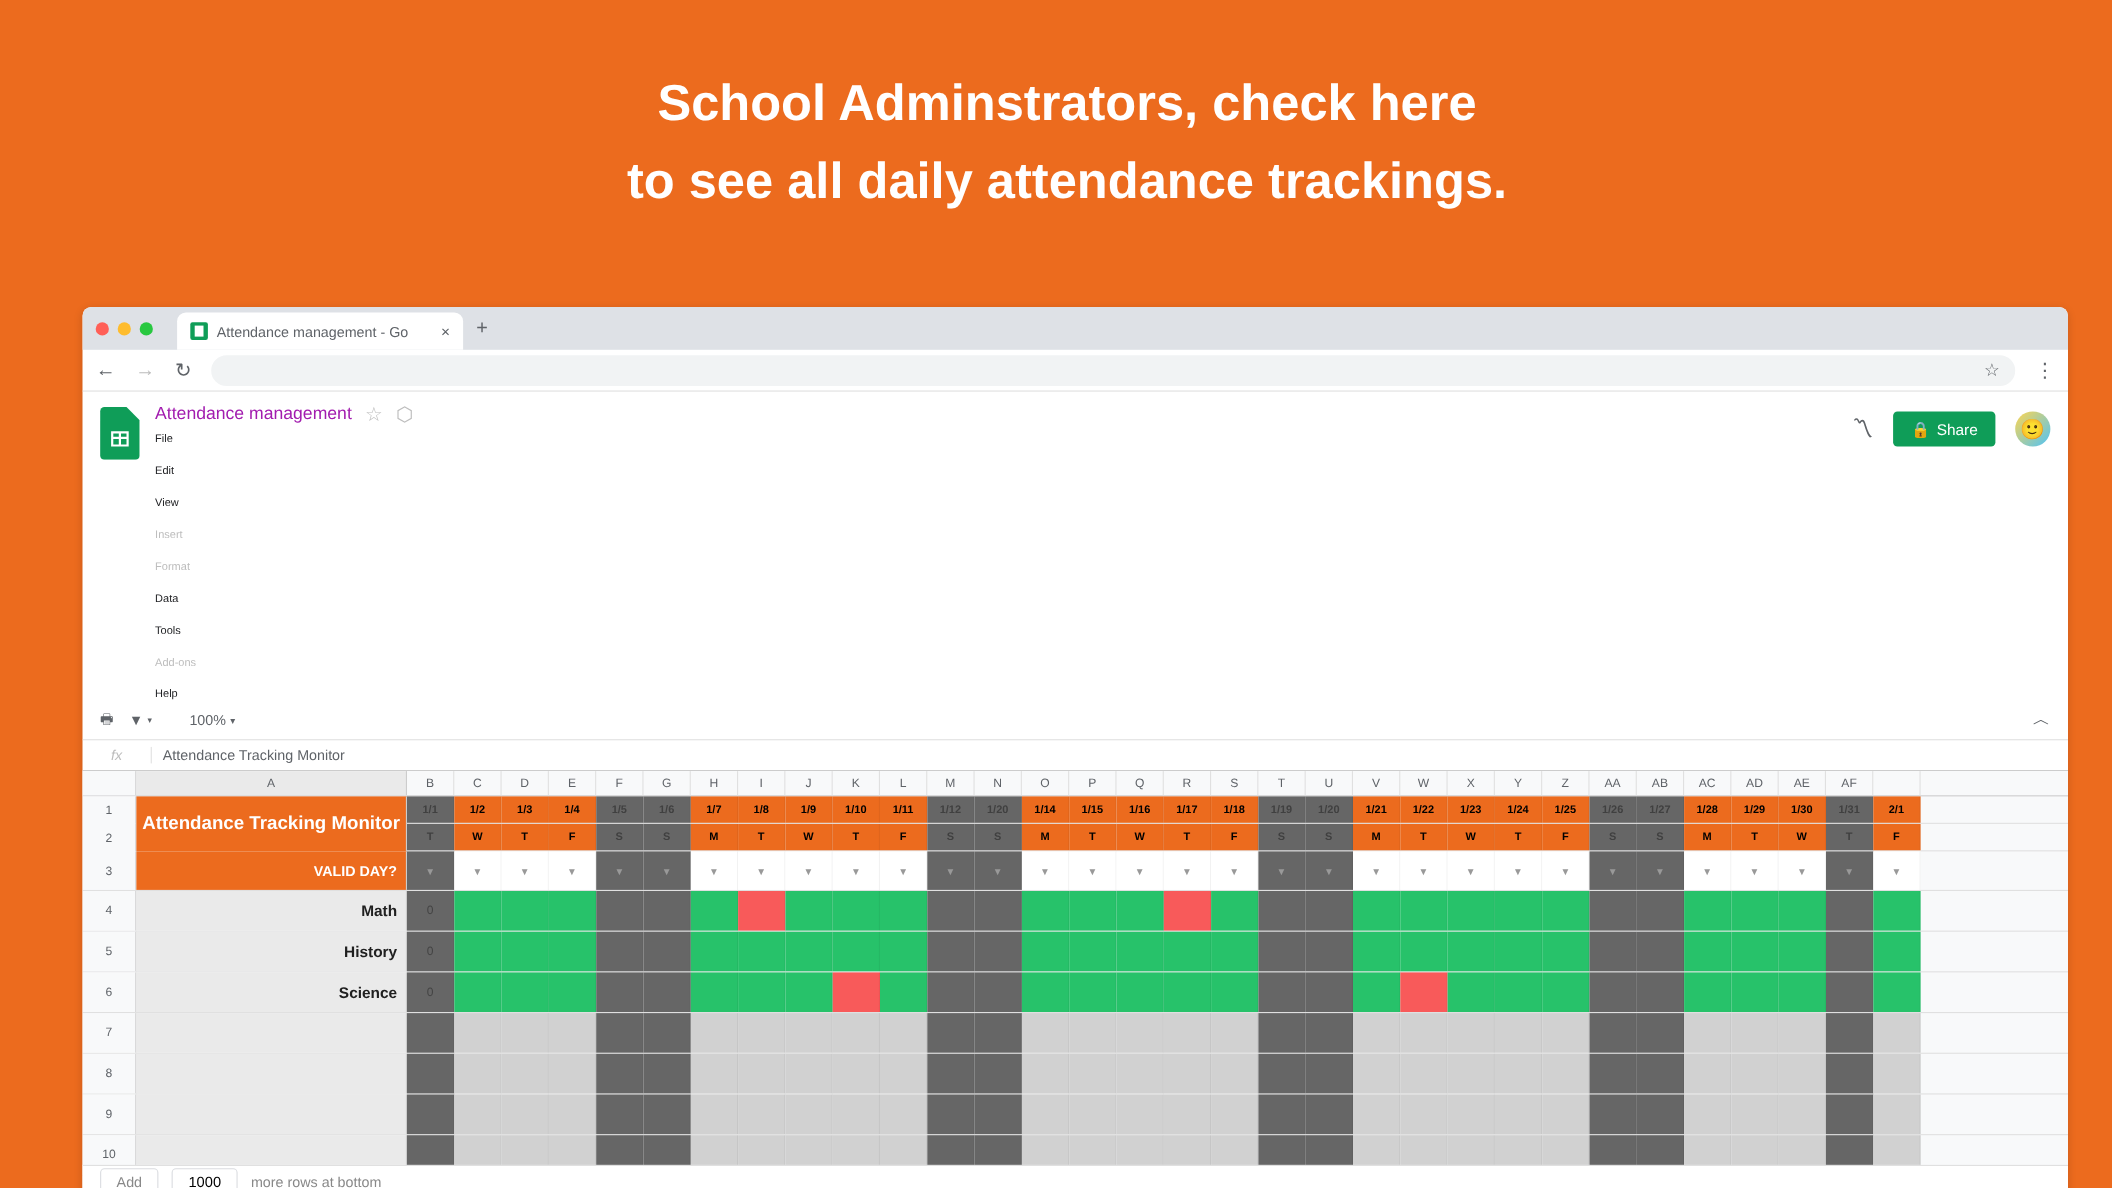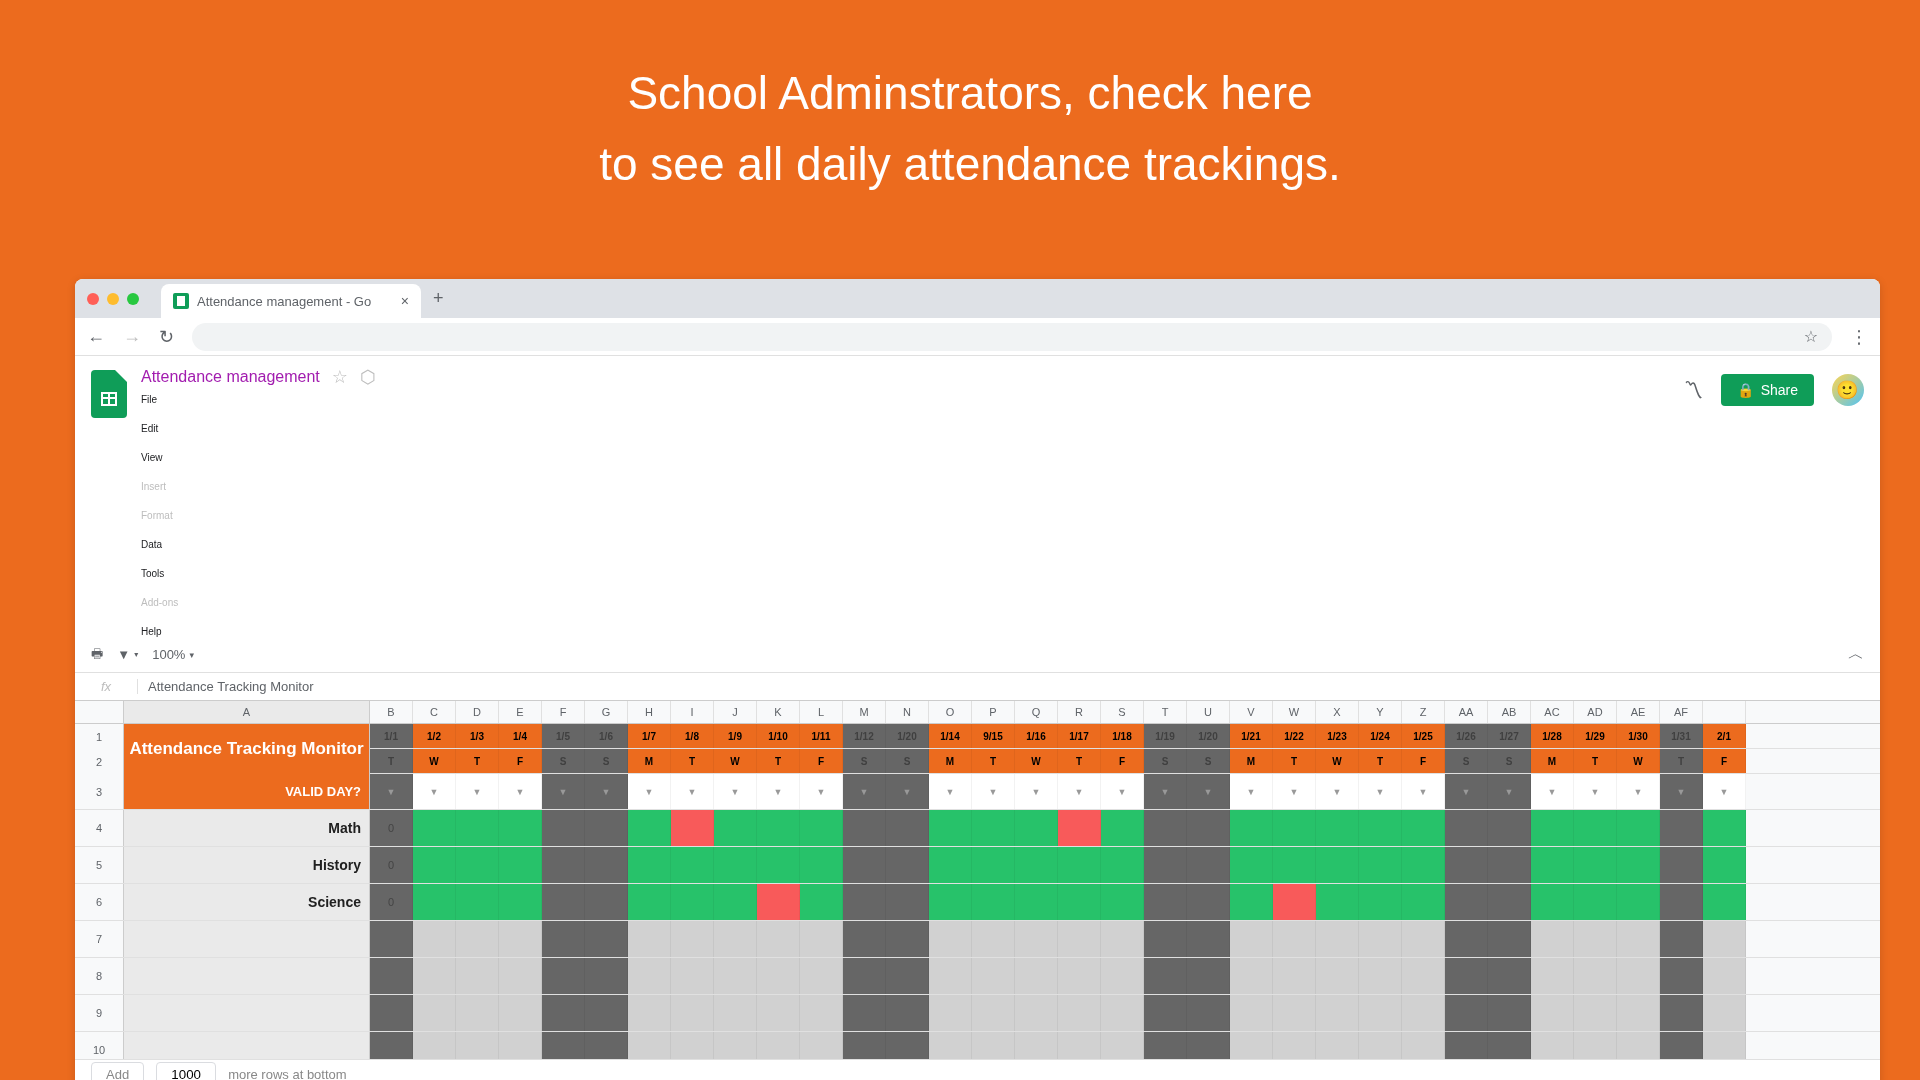--- a/index.html
+++ b/index.html
@@ -1,18 +1,18 @@
 <!DOCTYPE html>
 <html><head>
 <meta charset="utf-8">
 <style>
 * { margin: 0; padding: 0; box-sizing: border-box; font-family: Arial, sans-serif; }
 body { background: #EC6B1E; width: 1920px; height: 1080px; overflow: hidden; }
 
-.hero-text { text-align: center; color: white; font-size: 46px; font-weight: 400; padding-top: 58px; line-height: 1.55; padding-left: 20px; }
+.hero-text { text-align: center; color: white; font-size: 46px; font-weight: 700; padding-top: 58px; line-height: 1.55; padding-left: 20px; }
 
 .browser-window {
   position: absolute; left: 75px; top: 279px; width: 1805px; height: 810px;
   background: white; border-radius: 8px 8px 0 0; overflow: hidden;
   box-shadow: 0 2px 8px rgba(0,0,0,0.15);
 }
 
 .tab-strip { height: 39px; background: #DEE1E6; display: flex; align-items: center; padding-left: 12px; }
 .traffic-lights { display: flex; gap: 8px; margin-right: 22px; }
 .traffic-light { width: 12px; height: 12px; border-radius: 50%; }
@@ -41,21 +41,21 @@
 .star-doc, .cloud-icon { color: #BDBDBD; font-size: 18px; }
 .menu-bar { display: flex; gap: 18px; font-size: 10px; color: #202124; margin-top: 6px; flex-direction: column; }
 .menu-bar .disabled { color: #BDBDBD; }
 .header-actions { display: flex; align-items: center; gap: 18px; margin-top: 8px; }
 .trend-icon { color: #5F6368; font-size: 20px; }
 .share-btn { background: #0F9D58; color: white; border: none; padding: 8px 16px; border-radius: 4px; font-size: 14px; font-weight: 500; display: flex; align-items: center; gap: 6px; cursor: pointer; }
 .avatar { width: 32px; height: 32px; border-radius: 50%; background: linear-gradient(135deg, #FFD54F, #4FC3F7); display: flex; align-items: center; justify-content: center; font-size: 18px; }
 
 .toolbar { height: 36px; display: flex; align-items: center; padding: 0 16px; gap: 14px; border-bottom: 1px solid #E0E0E0; font-size: 13px; color: #5F6368; }
 .toolbar-item { display: flex; align-items: center; gap: 4px; cursor: pointer; }
-.zoom-val { font-size: 13px; }
+.zoom-val { font-size: 13px; margin-left: 20px; }
 .collapse-arrow { margin-left: auto; font-size: 16px; cursor: pointer; }
 
 .formula-bar { height: 28px; display: flex; align-items: center; border-bottom: 1px solid #CCCCCC; font-size: 13px; color: #5F6368; }
 .fx-label { width: 63px; text-align: center; font-style: italic; border-right: 1px solid #E0E0E0; color: #BDBDBD; }
 .formula-content { padding-left: 10px; }
 
 .grid-area { position: relative; height: 535px; overflow: hidden; background: #F8F9FA; }
 .col-headers { display: flex; height: 23px; background: #F8F9FA; border-bottom: 1px solid #CCCCCC; }
 .corner-cell { width: 49px; background: #F8F9FA; border-right: 1px solid #CCCCCC; }
 .col-a { width: 246px; border-right: 1px solid #CCCCCC; text-align: center; font-size: 11px; color: #5F6368; line-height: 23px; background: #EAEAEA; }
@@ -231,21 +231,21 @@
             <div class="cell-d date-cell bg-darkgray">1/5</div>
             <div class="cell-d date-cell bg-darkgray">1/6</div>
             <div class="cell-d date-cell bg-orange">1/7</div>
             <div class="cell-d date-cell bg-orange">1/8</div>
             <div class="cell-d date-cell bg-orange">1/9</div>
             <div class="cell-d date-cell bg-orange">1/10</div>
             <div class="cell-d date-cell bg-orange">1/11</div>
             <div class="cell-d date-cell bg-darkgray">1/12</div>
             <div class="cell-d date-cell bg-darkgray">1/20</div>
             <div class="cell-d date-cell bg-orange">1/14</div>
-            <div class="cell-d date-cell bg-orange">9/15</div>
+            <div class="cell-d date-cell bg-orange">1/15</div>
             <div class="cell-d date-cell bg-orange">1/16</div>
             <div class="cell-d date-cell bg-orange">1/17</div>
             <div class="cell-d date-cell bg-orange">1/18</div>
             <div class="cell-d date-cell bg-darkgray">1/19</div>
             <div class="cell-d date-cell bg-darkgray">1/20</div>
             <div class="cell-d date-cell bg-orange">1/21</div>
             <div class="cell-d date-cell bg-orange">1/22</div>
             <div class="cell-d date-cell bg-orange">1/23</div>
             <div class="cell-d date-cell bg-orange">1/24</div>
             <div class="cell-d date-cell bg-orange">1/25</div>

